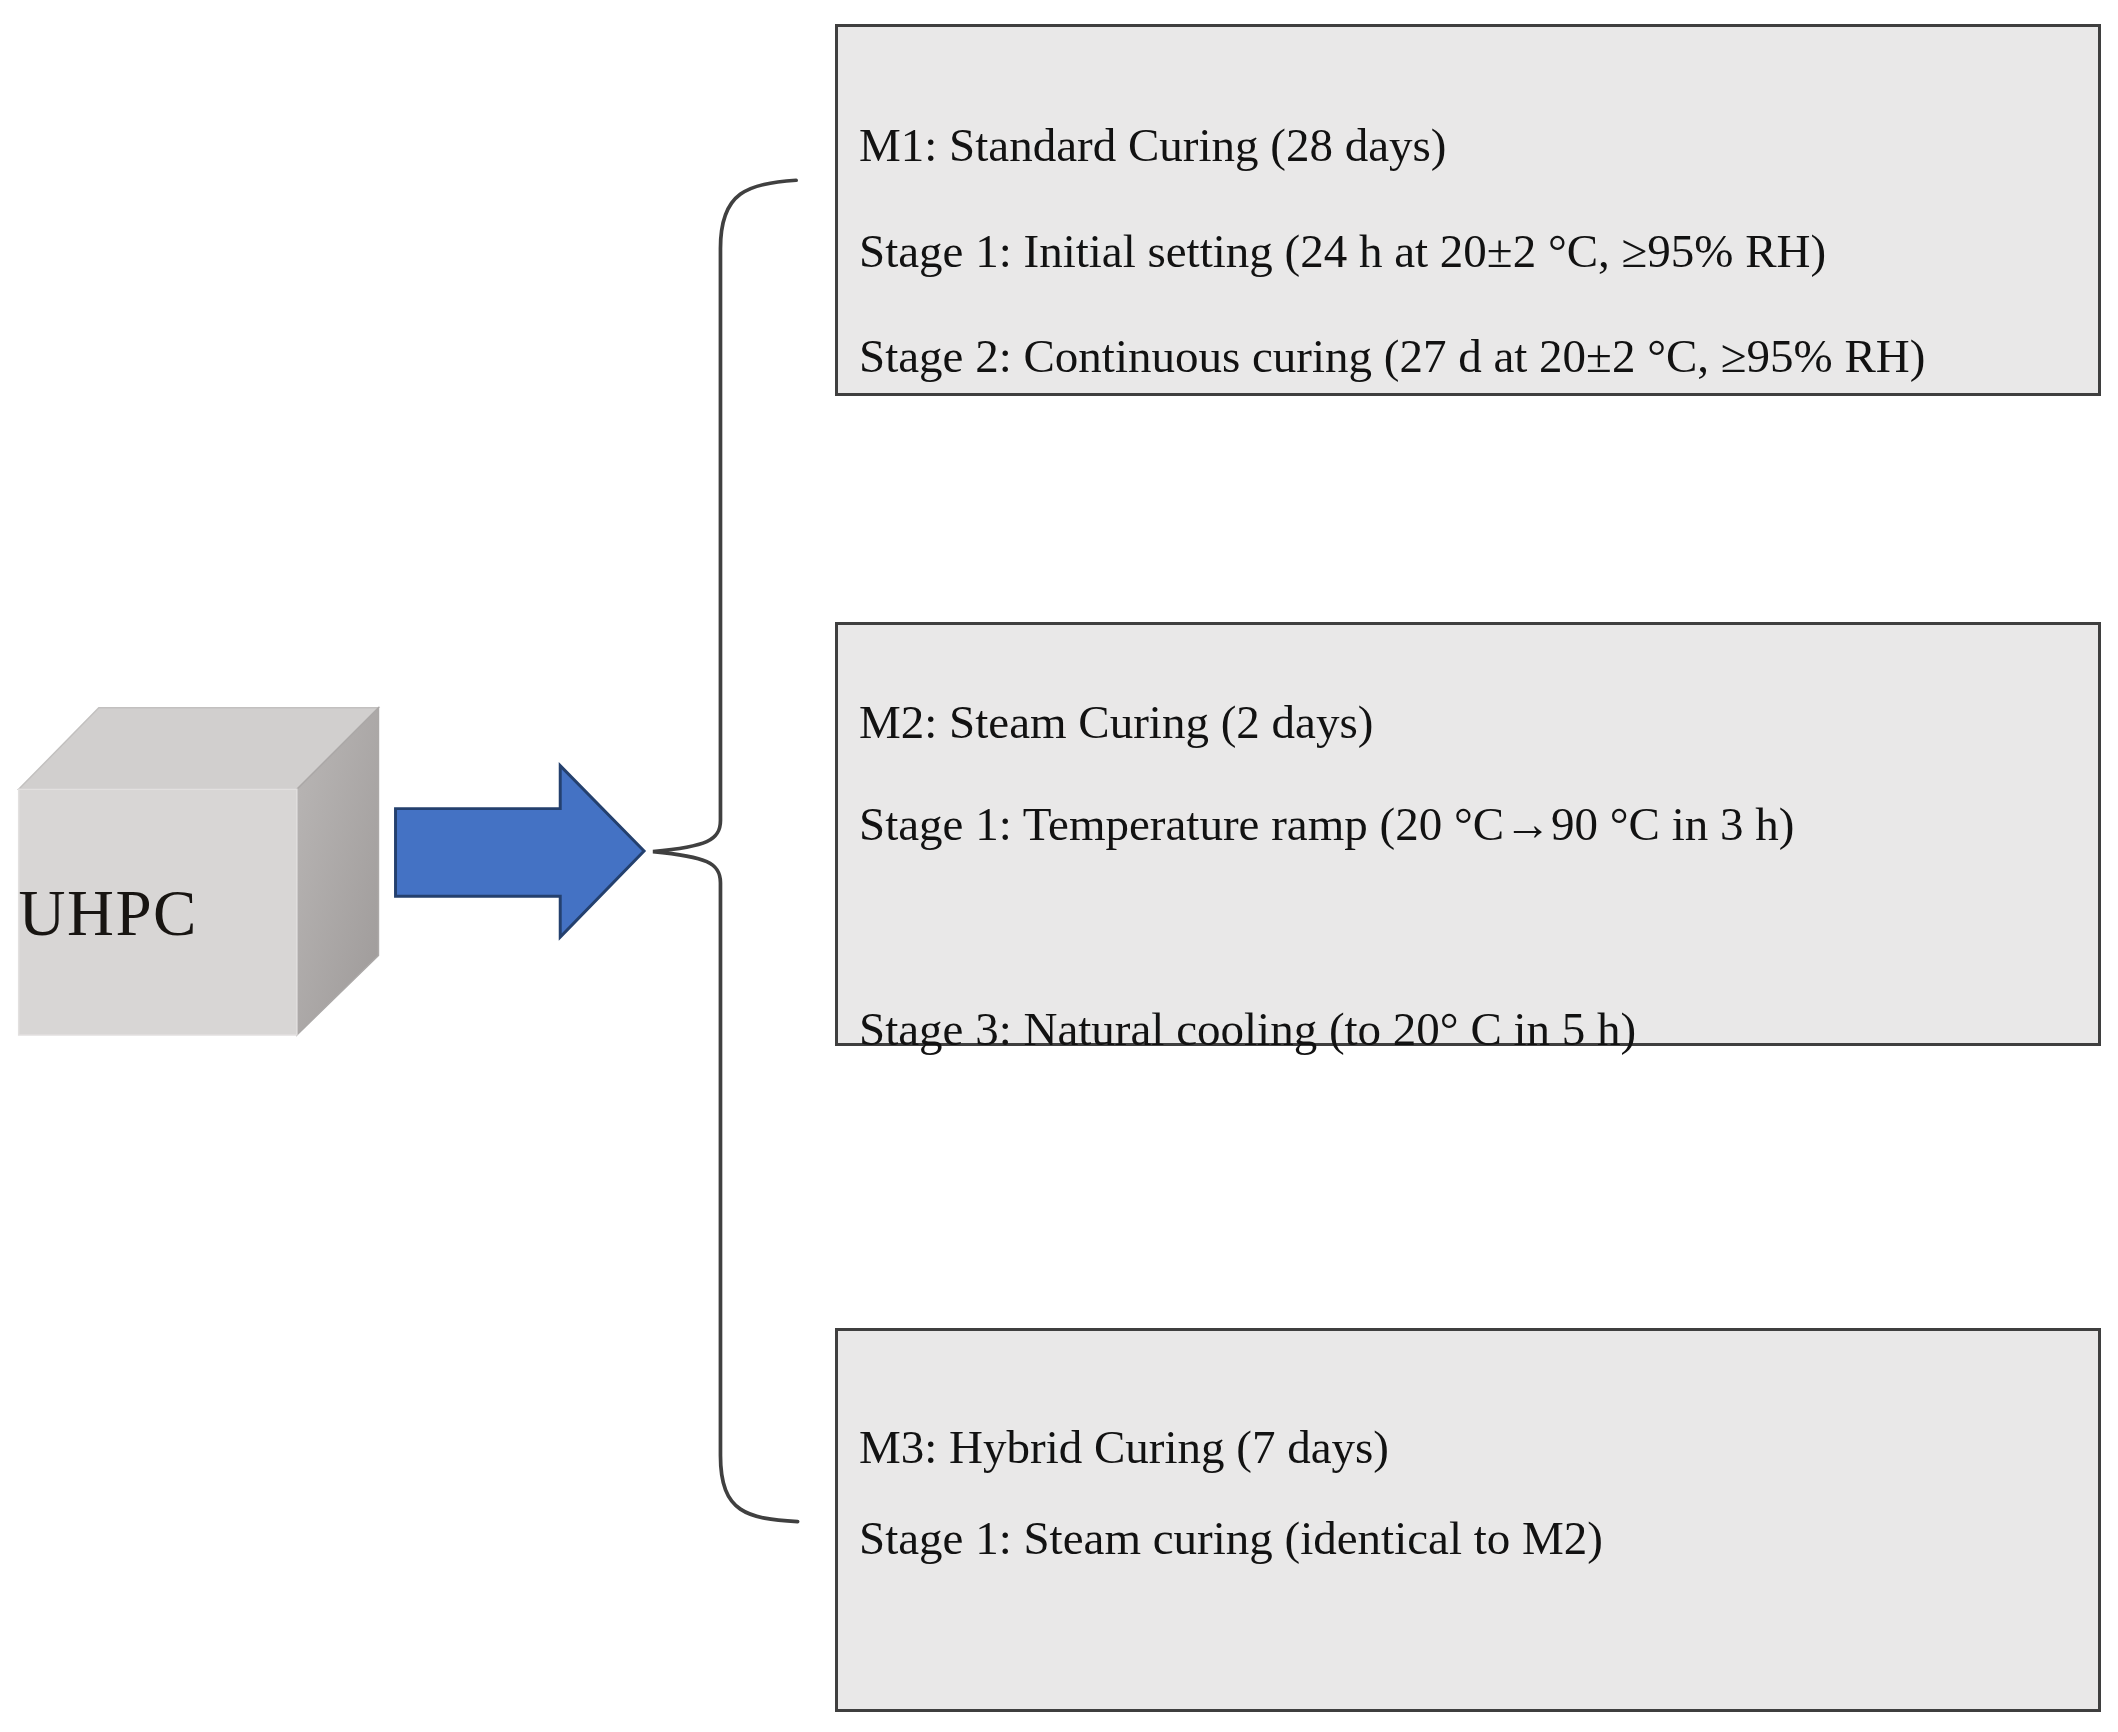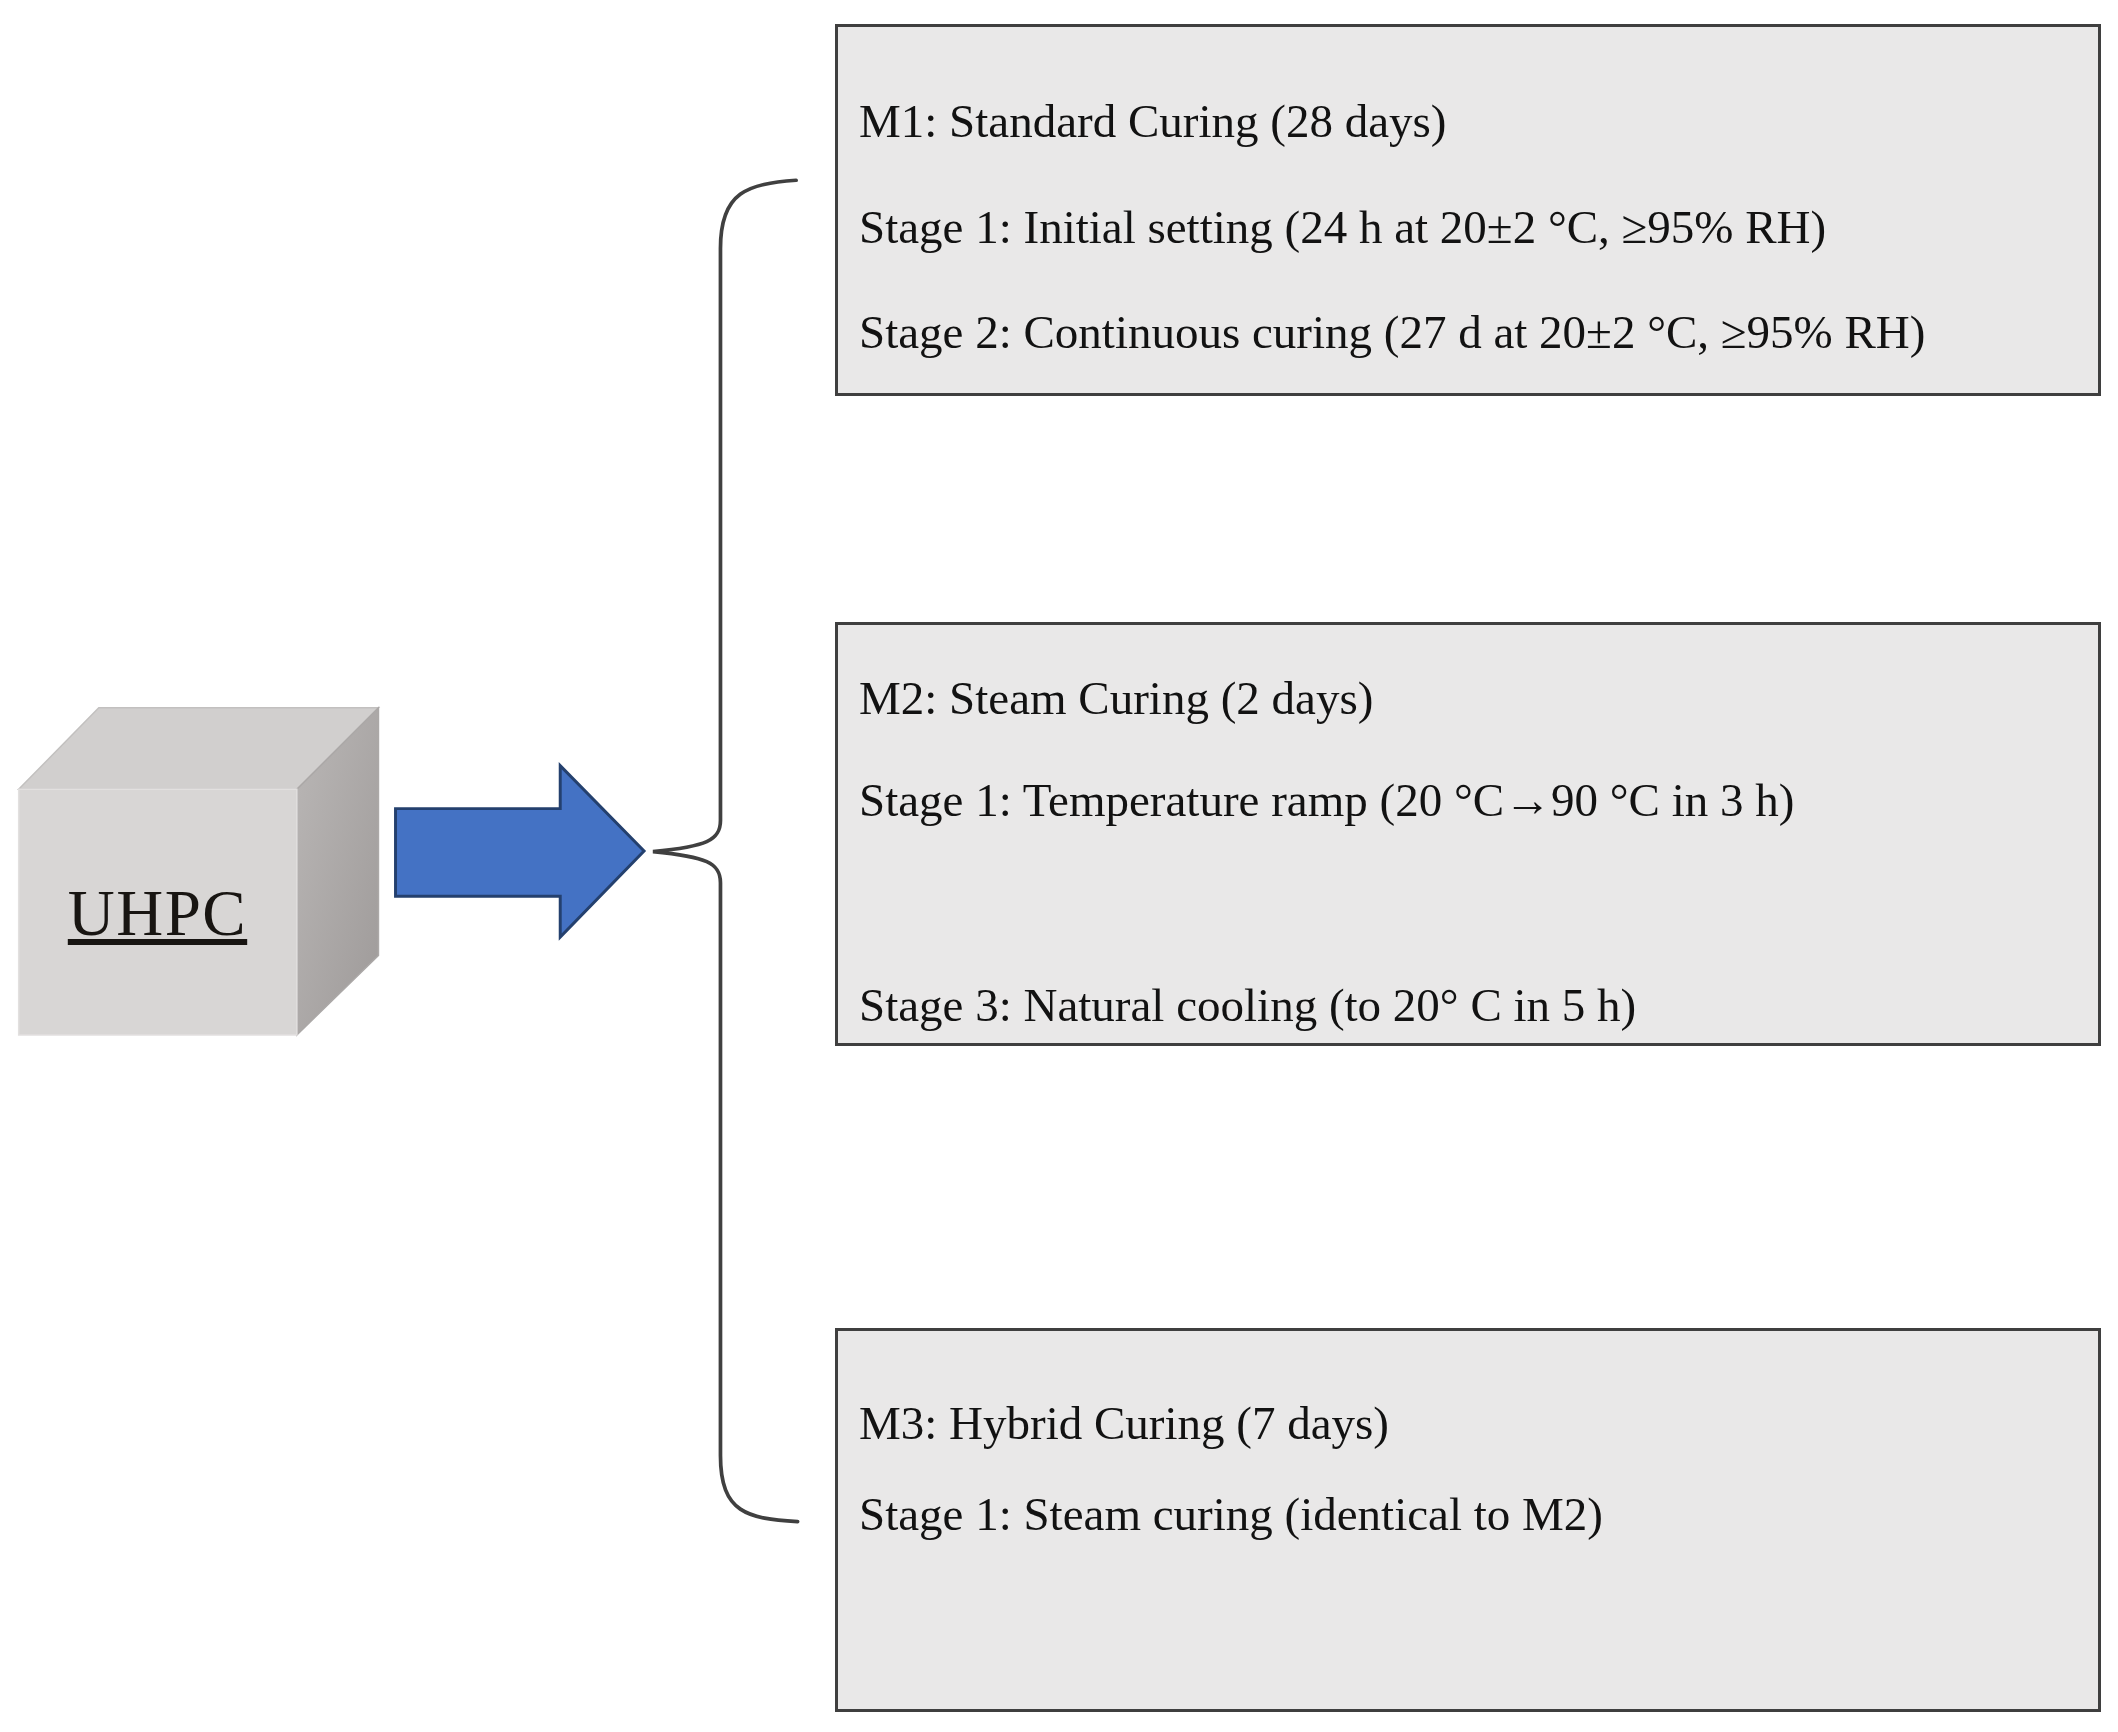--- a/index.html
+++ b/index.html
@@ -19,35 +19,35 @@
     border:3px solid #3f3f3f;
     box-sizing:border-box;
   }
   .box-line{
     position:absolute;
     left:21px;
     font-size:47px;
     line-height:53px;
     color:#121212;
     white-space:nowrap;
+    margin-top:24px;
   }
   #box-m1{top:24px;height:372px;}
   #box-m2{top:622px;height:424px;padding-left:33px;}
   #box-m3{top:1328px;height:384px;}
   #m1-l0{top:68px;}  #m1-l1{top:174px;text-align:right;} #m1-l2{top:279px;}
   #m2-l0{top:47px;}  #m2-l1{top:149px;} #m2-l2{top:251px;} #m2-l3{top:354px;}
   #m3-l0{top:66px;}  #m3-l1{top:157px;} #m3-l2{top:249px;}
   #cube-label{
     position:absolute;
     left:18.5px;top:878px;width:278px;
-    text-align:center;
+    text-align:left;
     font-size:65px;line-height:70px;
     letter-spacing:1.5px;
     color:#181512;
-    text-decoration:underline;
   }
 </style>
 </head>
 <body>
 
 <div id="canvas">
 
   <svg id="shapes" viewBox="0 0 2856 2336" xmlns="http://www.w3.org/2000/svg">
     <defs>
       <linearGradient id="sideGrad" x1="0" y1="0" x2="1" y2="1">

